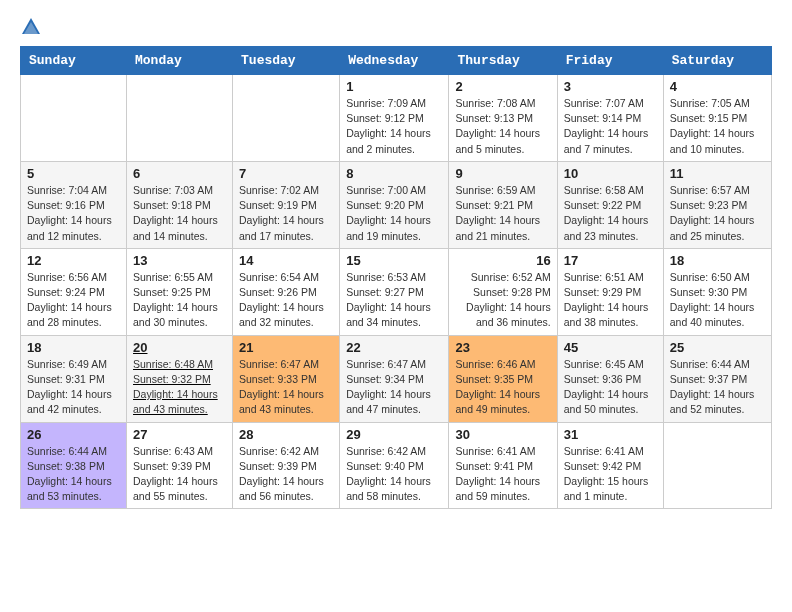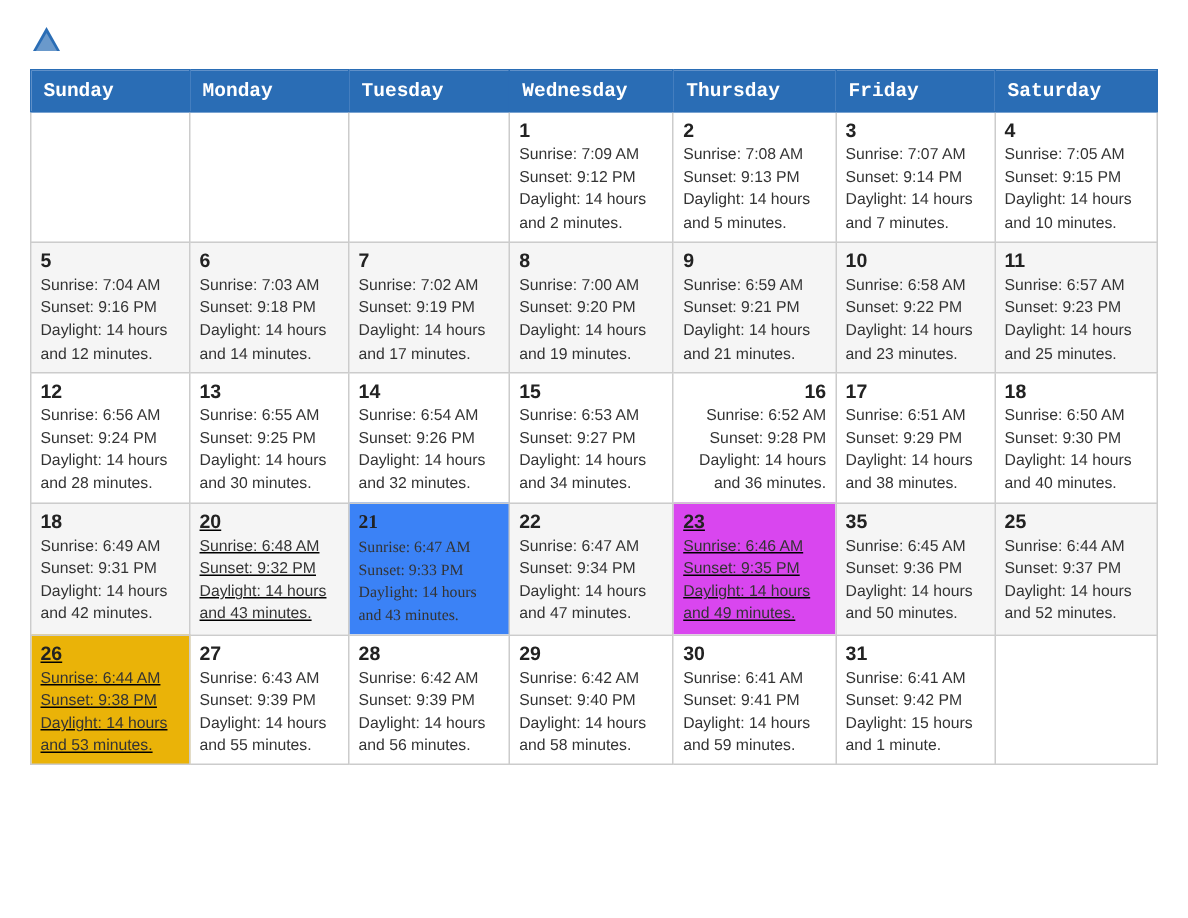--- a/index.html
+++ b/index.html
@@ -206,43 +206,43 @@
       </tr>
       <tr>
         <td style="background: rgb(245, 245, 245);">
           <div class="day-num">18</div>
           <div class="day-info">Sunrise: 6:49 AM<br>Sunset: 9:31 PM<br>Daylight: 14 hours<br>and 42 minutes.</div>
         </td>
         <td style="background: rgb(245, 245, 245); text-decoration: underline;">
           <div class="day-num">20</div>
           <div class="day-info">Sunrise: 6:48 AM<br>Sunset: 9:32 PM<br>Daylight: 14 hours<br>and 43 minutes.</div>
         </td>
-        <td style="background: #3b82f6; font-family: Liberation Serif, serif;">
+        <td style="background: #fdba74;">
           <div class="day-num">21</div>
           <div class="day-info">Sunrise: 6:47 AM<br>Sunset: 9:33 PM<br>Daylight: 14 hours<br>and 43 minutes.</div>
         </td>
         <td style="background: rgb(245, 245, 245); margin-left: 40px;">
           <div class="day-num">22</div>
           <div class="day-info">Sunrise: 6:47 AM<br>Sunset: 9:34 PM<br>Daylight: 14 hours<br>and 47 minutes.</div>
         </td>
-        <td style="background: #d946ef; text-decoration: underline;">
+        <td style="background: #fdba74;">
           <div class="day-num">23</div>
           <div class="day-info">Sunrise: 6:46 AM<br>Sunset: 9:35 PM<br>Daylight: 14 hours<br>and 49 minutes.</div>
         </td>
         <td style="background: rgb(245, 245, 245);">
-          <div class="day-num">35</div>
+          <div class="day-num">45</div>
           <div class="day-info">Sunrise: 6:45 AM<br>Sunset: 9:36 PM<br>Daylight: 14 hours<br>and 50 minutes.</div>
         </td>
         <td style="background: rgb(245, 245, 245);">
           <div class="day-num">25</div>
           <div class="day-info">Sunrise: 6:44 AM<br>Sunset: 9:37 PM<br>Daylight: 14 hours<br>and 52 minutes.</div>
         </td>
       </tr>
       <tr>
-        <td style="background: #eab308; text-decoration: underline;">
+        <td style="background: #c4b5fd;">
           <div class="day-num">26</div>
           <div class="day-info">Sunrise: 6:44 AM<br>Sunset: 9:38 PM<br>Daylight: 14 hours<br>and 53 minutes.</div>
         </td>
         <td style="background: rgb(255, 255, 255);">
           <div class="day-num">27</div>
           <div class="day-info">Sunrise: 6:43 AM<br>Sunset: 9:39 PM<br>Daylight: 14 hours<br>and 55 minutes.</div>
         </td>
         <td style="background: rgb(255, 255, 255);">
           <div class="day-num">28</div>
           <div class="day-info">Sunrise: 6:42 AM<br>Sunset: 9:39 PM<br>Daylight: 14 hours<br>and 56 minutes.</div>

